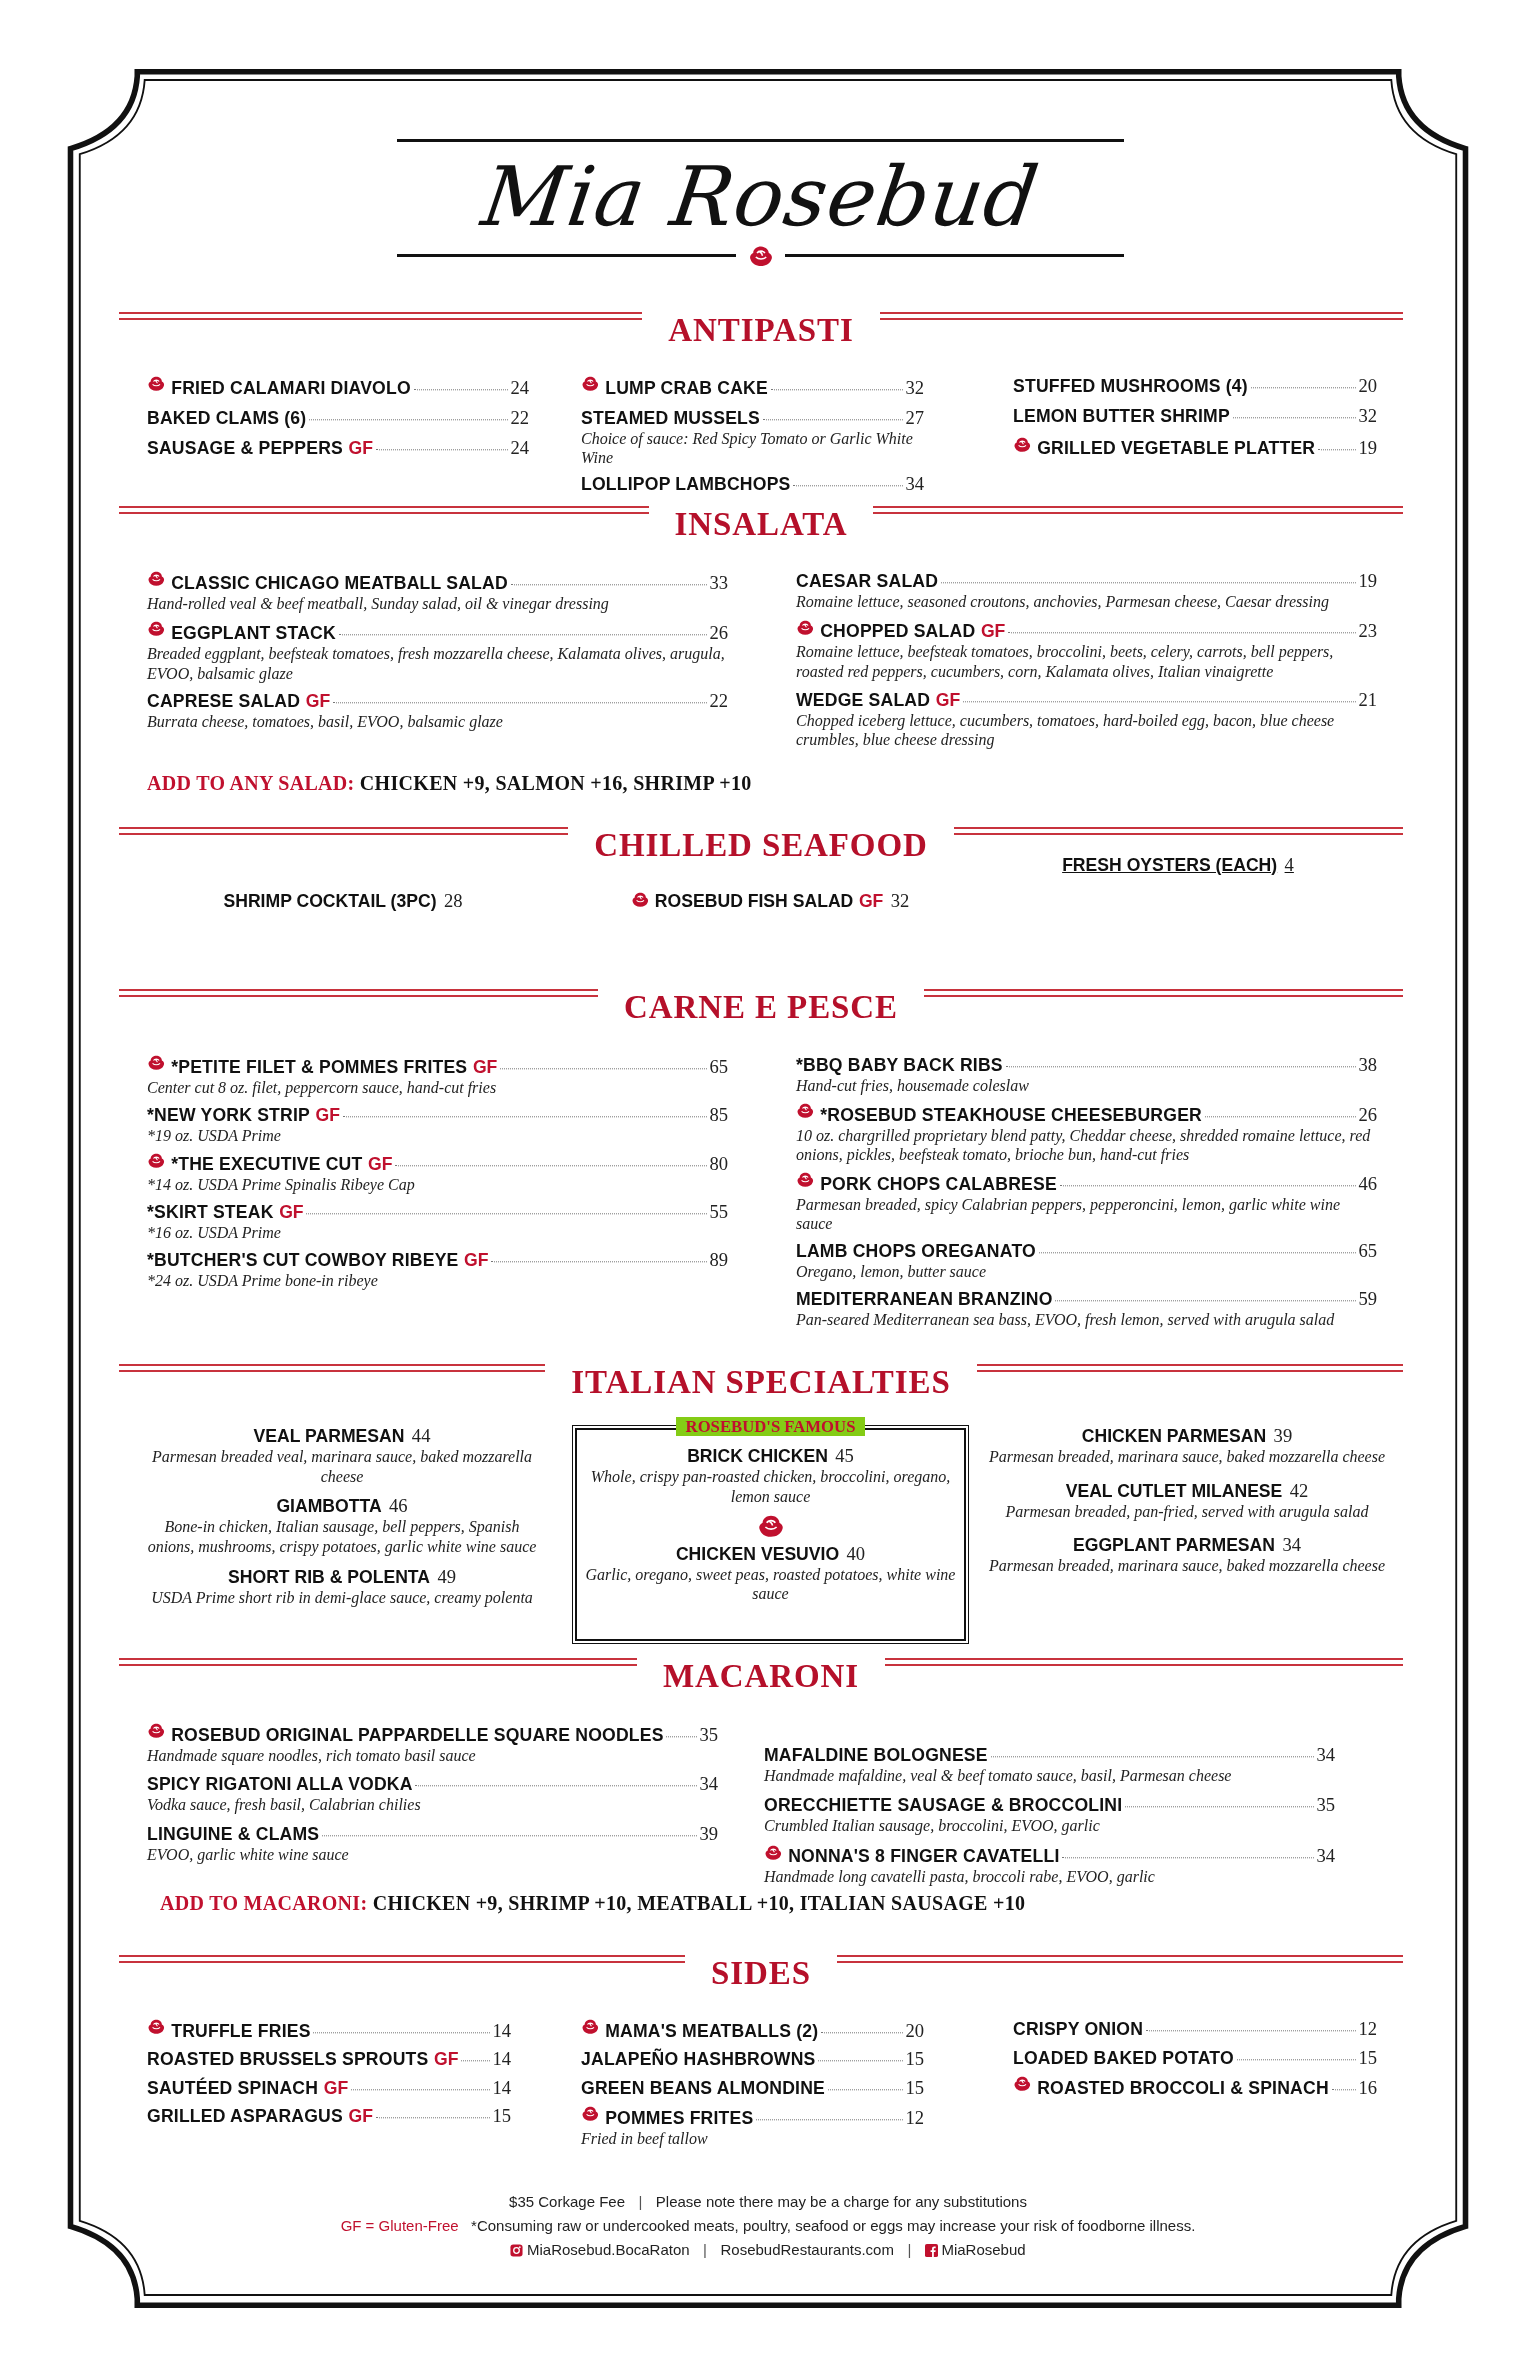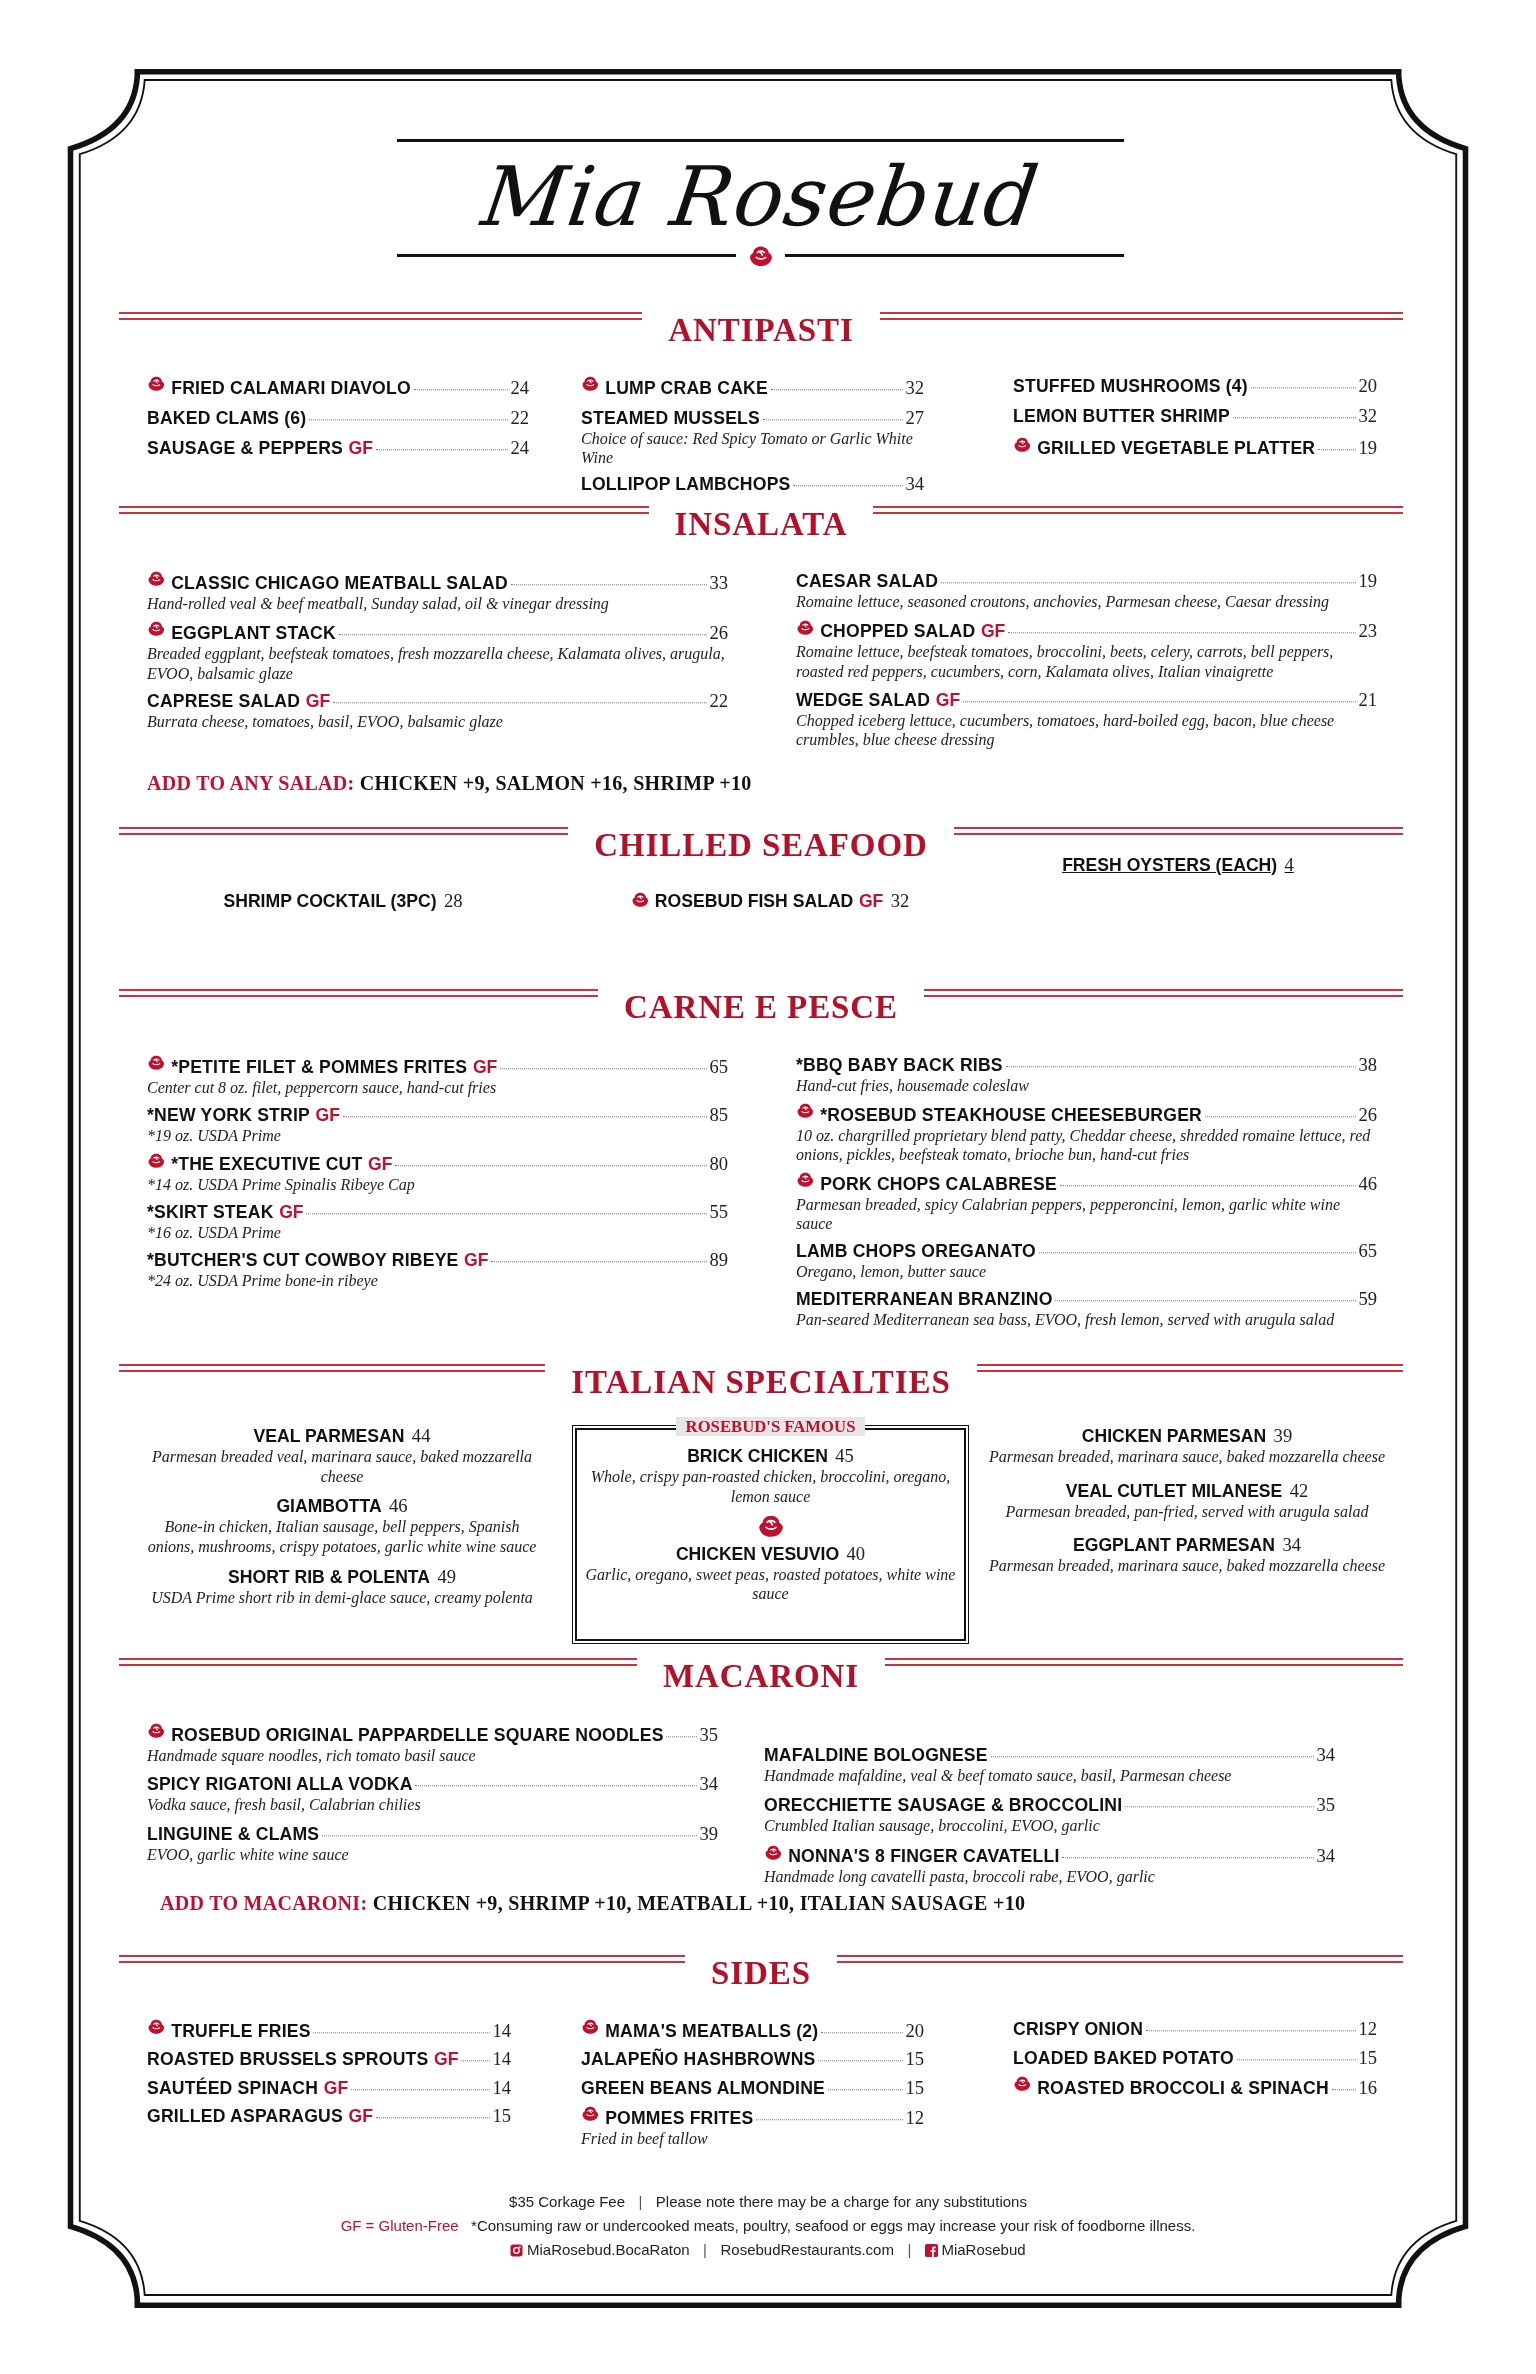--- a/index.html
+++ b/index.html
@@ -39,21 +39,21 @@
   .c-item .c-price { font-family: "Liberation Serif", serif; font-size: 18.6px; color: #222; margin-left: 7.4px; font-weight: normal; }
   .c-item .desc { text-align: center; }
 
   .addon { position: absolute; font-family: "Liberation Serif", serif; font-weight: bold; font-size: 20px; letter-spacing: 0.3px; }
   .addon .lbl { color: #c0102e; }
   .addon .val { color: #111; }
 
   
   .famous { position: absolute; left: 575px; top: 1428px; width: 391px; height: 213px; border: 2.8px double #111; outline: 0.9px solid #111; outline-offset: 2.8px; }
   .famous .fhead { position: absolute; top: -13px; left: 0; width: 100%; text-align: center; }
-  .famous .fhead span { background: #e5e5e5; padding: 0 9.3px; font-family: "Liberation Serif", serif; font-weight: bold; color: #c0102e; font-size: 16.7px; }
+  .famous .fhead span { background: #84cc16; padding: 0 9.3px; font-family: "Liberation Serif", serif; font-weight: bold; color: #c0102e; font-size: 16.7px; }
 
   .footer { position: absolute; left: 0; width: 1536px; text-align: center; font-family: "Liberation Sans", sans-serif; font-size: 15px; color: #222; }
   .footer .red { color: #c0102e; }
   .footer .sep { margin: 0 9.3px; color: #555; }
   .footer .ig, .footer .fb { display: inline-block; width: 13px; height: 13px; vertical-align: -1.9px; margin-right: 3.7px; }
 </style>
 </head>
 <body>
 
 <svg class="frame" viewBox="0 0 1656 2560" xmlns="http://www.w3.org/2000/svg">

